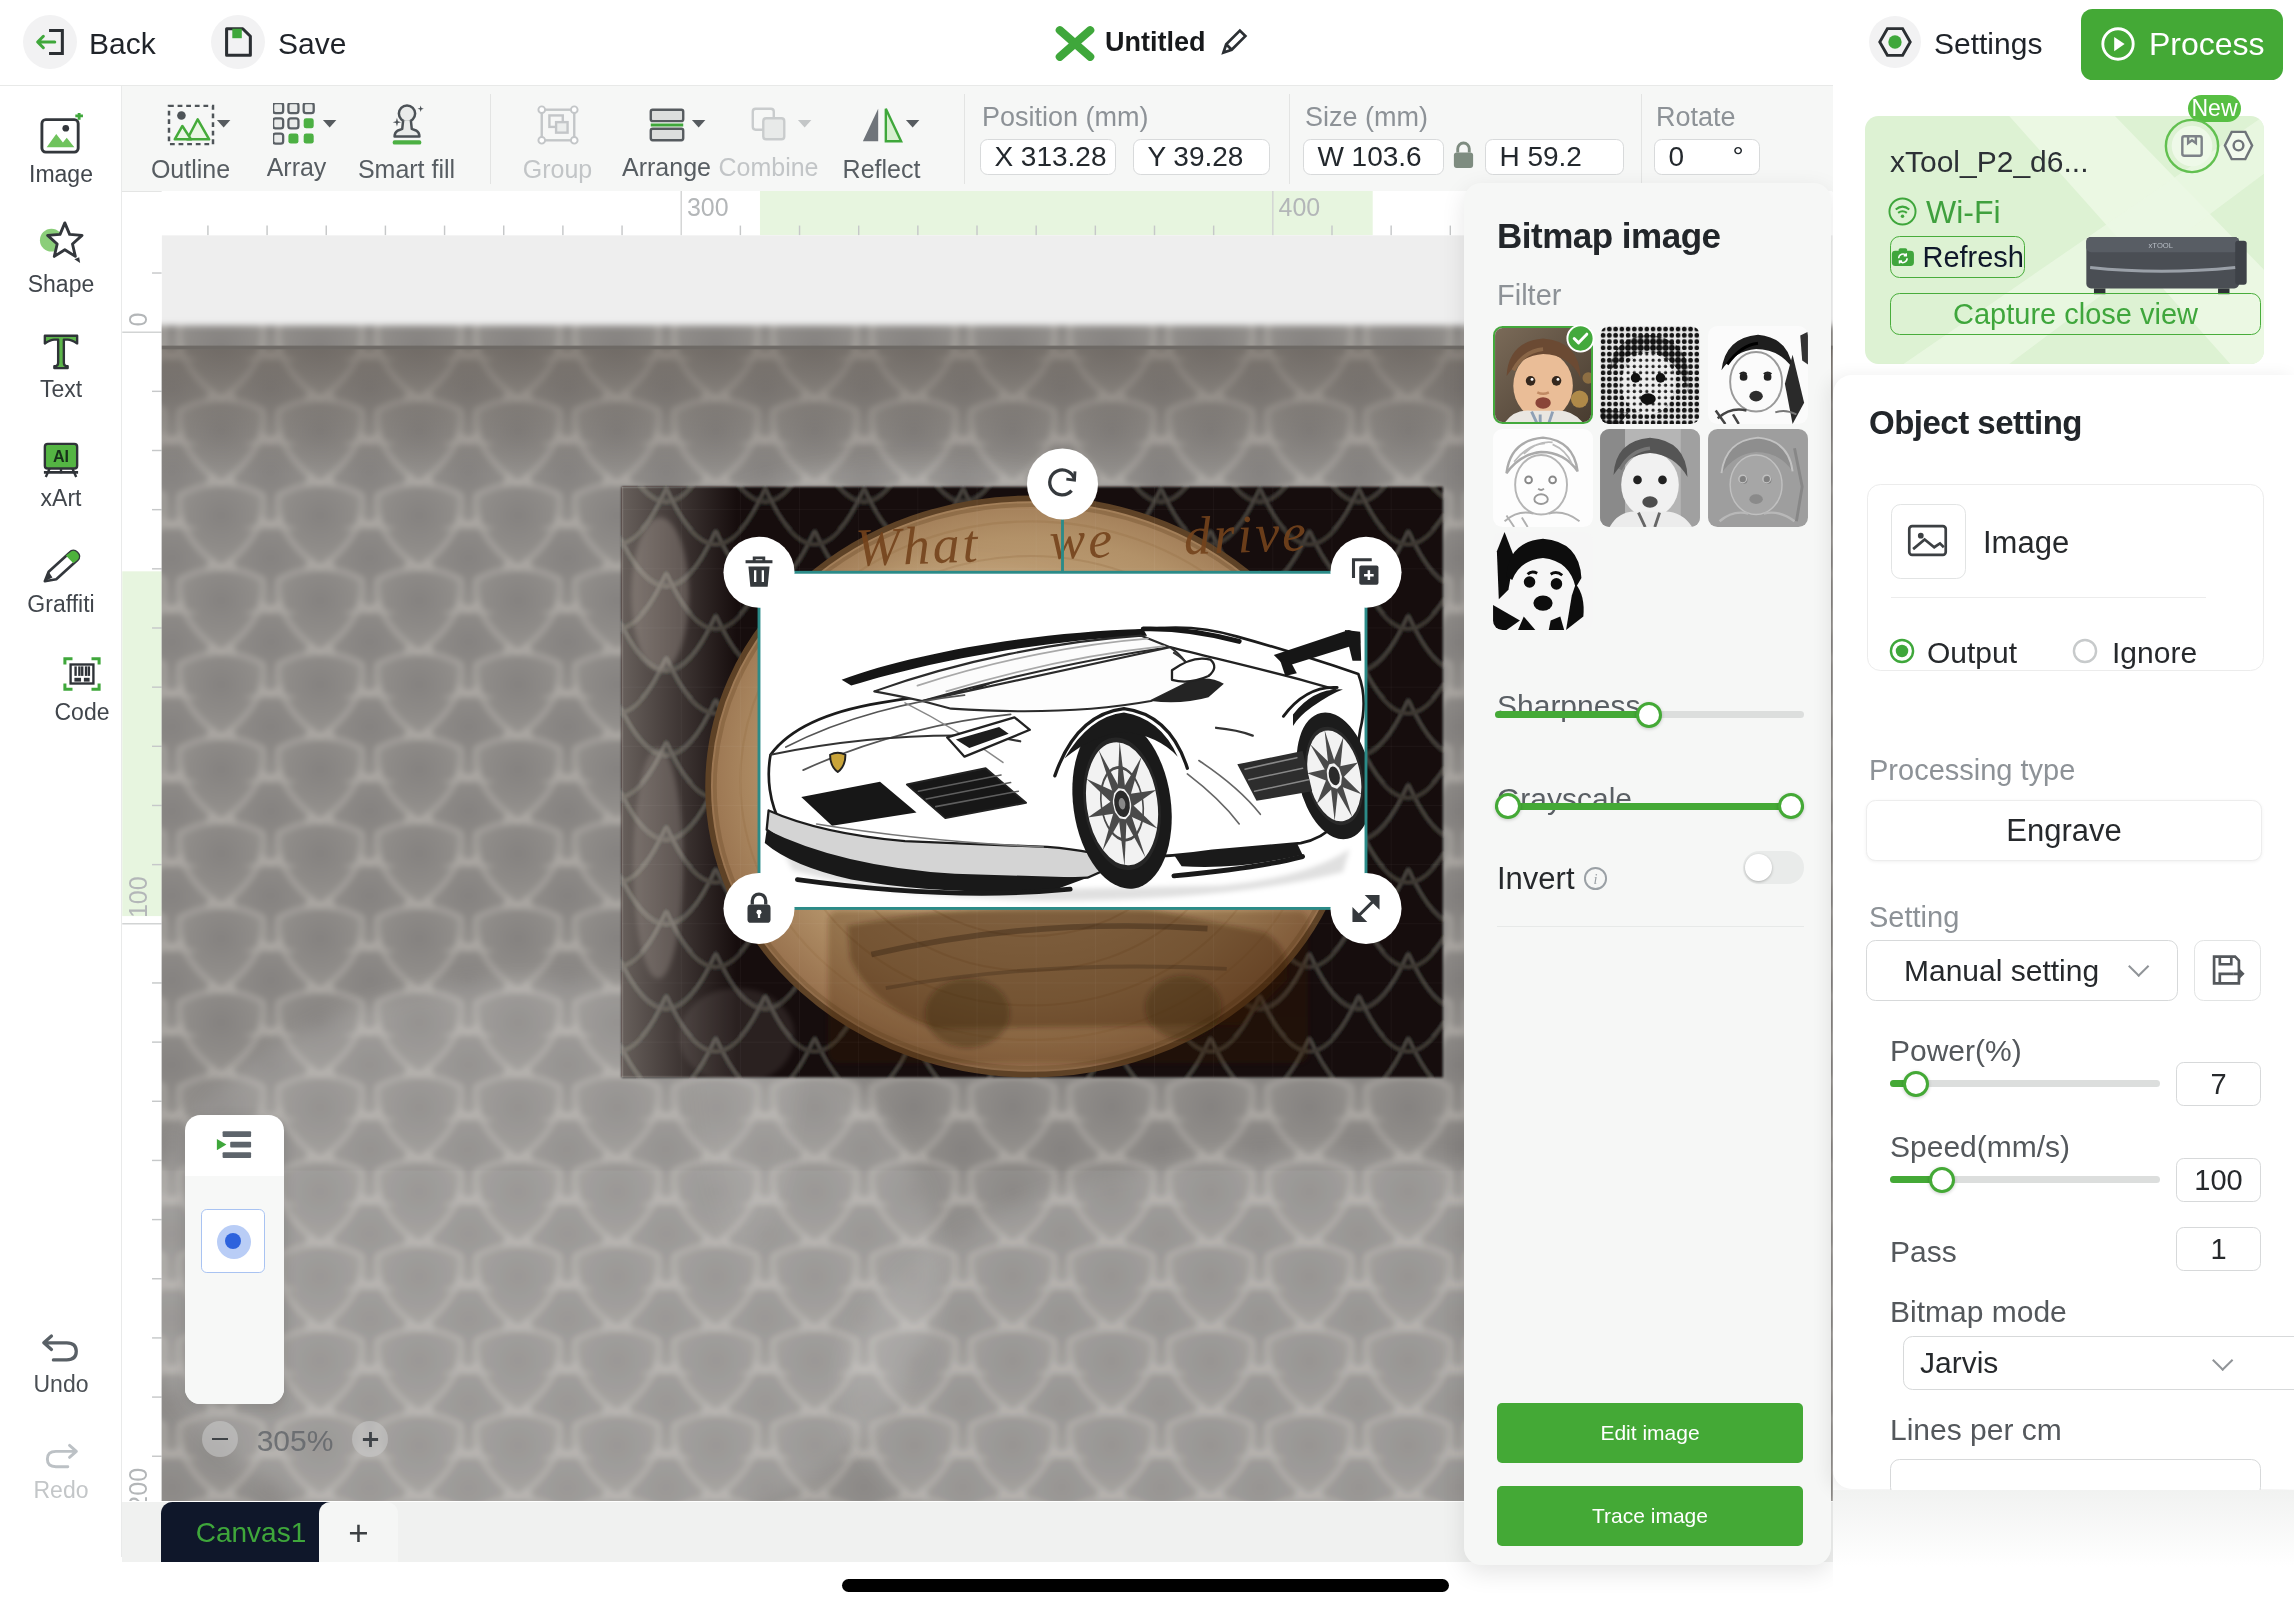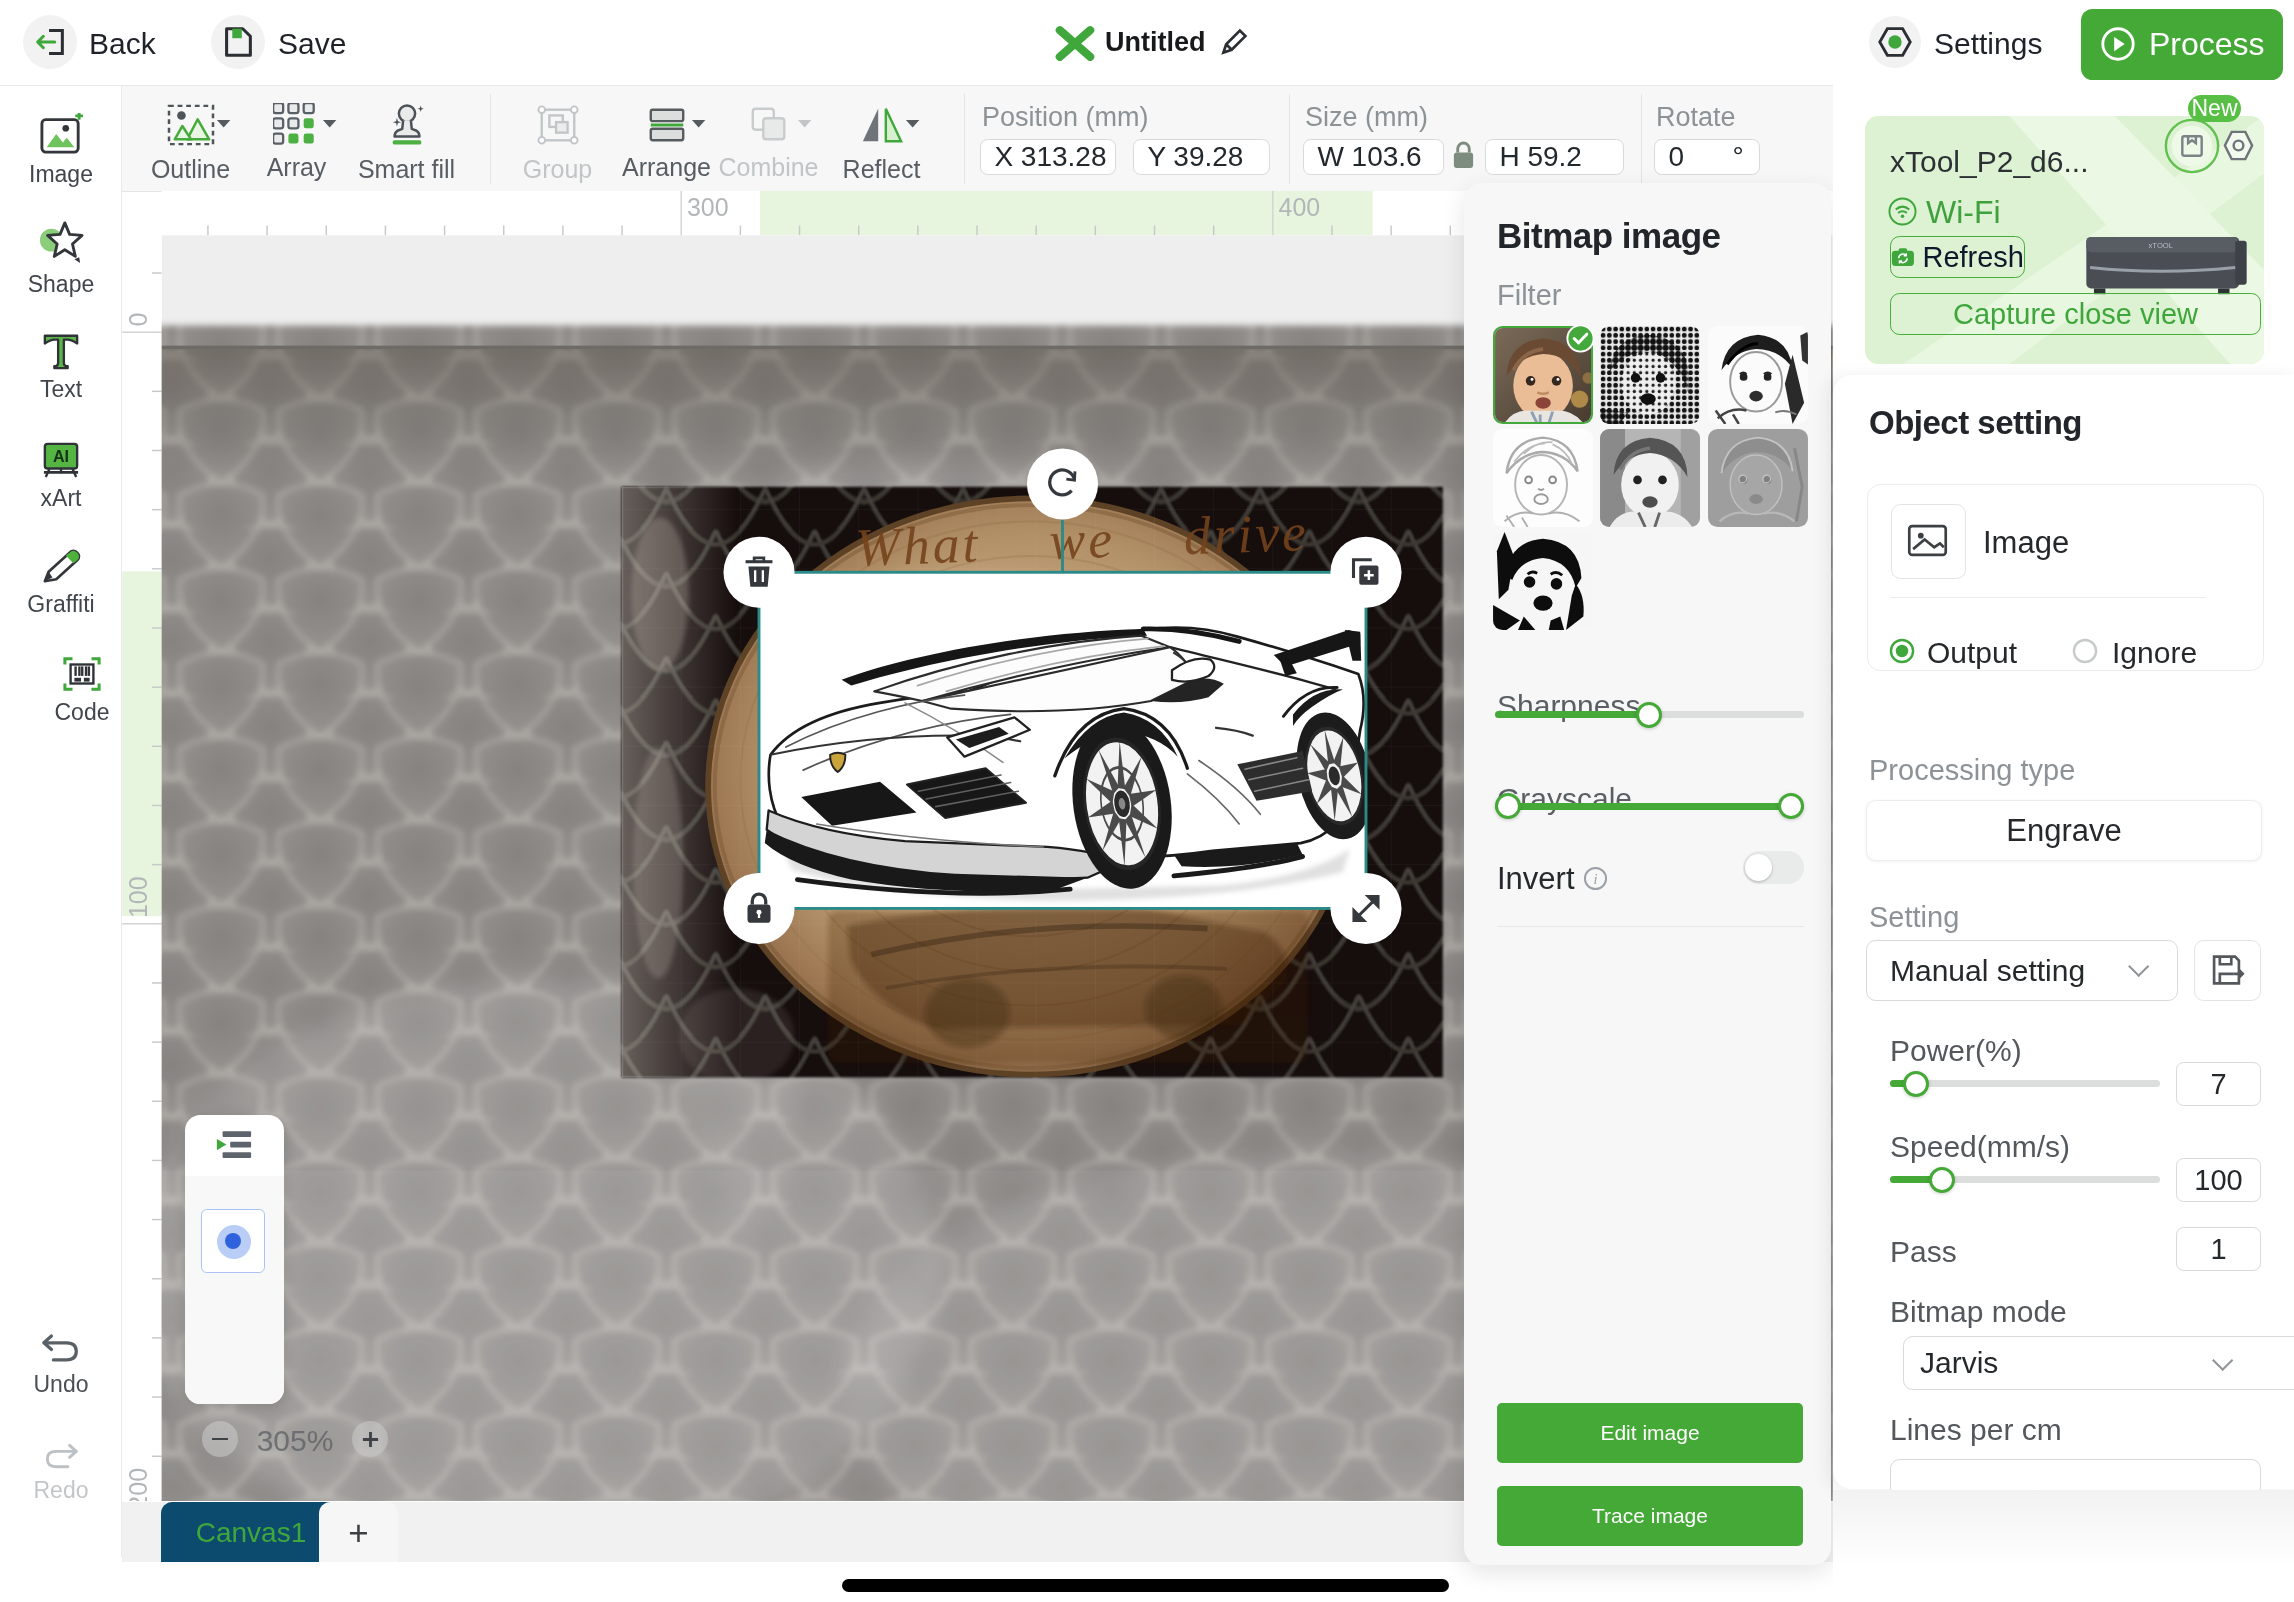--- a/index.html
+++ b/index.html
@@ -587,21 +587,21 @@
 <circle cx="0" cy="0" r="37" fill="#fff"></circle>
 <g stroke="#35393d" stroke-width="3.2" fill="#35393d">
           <path d="M-10,10 L10,-10" fill="none"></path>
           <path d="M2.5,-12.5 H12.5 V-2.5 Z"></path>
           <path d="M-2.5,12.5 H-12.5 V2.5 Z"></path>
         </g>
 </g>
 </g>
 </svg>
 <div id="tabbar" class="abs">
-<div class="abs" style="left:39px;top:0;width:180px;height:61px;background:#0c4a6e;border-radius:11.5px 11.5px 0 0;display:flex;align-items:center;justify-content:center;font-size:28px;color:#3fa73b;">Canvas1</div>
+<div class="abs" style="left:39px;top:0;width:180px;height:61px;background:#0f172a;border-radius:11.5px 11.5px 0 0;display:flex;align-items:center;justify-content:center;font-size:28px;color:#3fa73b;">Canvas1</div>
 <div class="abs" style="left:197px;top:0;width:79px;height:61px;background:#f5f6f5;border-radius:11.5px 11.5px 0 0;display:flex;align-items:center;justify-content:center;font-size:35px;color:#3c4043;">+</div>
 </div>
 <div class="abs" style="left:122px;top:1562px;width:1711px;height:40px;background:#fff;"></div>
 <div class="abs" style="left:0px;top:1557px;width:122px;height:45px;background:#fff;"></div>
 <div class="abs" style="left:185px;top:1115px;width:99px;height:289px;background:#fff;border-radius:15.4px;box-shadow:0 3.8px 13.4px rgba(0,0,0,0.13);overflow:hidden;">
 <svg class="abs" style="left:30px;top:14.4px;" width="38" height="35" viewBox="0 0 40 36">
       <rect x="8" y="2" width="30" height="6" rx="1" fill="#5d646b"></rect>
       <path d="M2,10 L12,16 L2,22 Z" fill="#3fa73b"></path>
       <rect x="16" y="13" width="22" height="6" rx="1" fill="#5d646b"></rect>
       <rect x="8" y="24" width="30" height="6" rx="1" fill="#5d646b"></rect>
@@ -817,21 +817,21 @@
         <circle cx="13.5" cy="13.5" r="6.5" fill="#3fa73b"></circle>
       </svg>
 <div class="abs" style="left:94px;top:261px;font-size:30px;color:#26292c;">Output</div>
 <svg class="abs" style="left:239px;top:263px;" width="26" height="26" viewBox="0 0 27 27">
         <circle cx="13.5" cy="13.5" r="11.5" fill="#fff" stroke="#c7cacb" stroke-width="2.5"></circle>
       </svg>
 <div class="abs" style="left:279px;top:261px;font-size:30px;color:#26292c;">Ignore</div>
 <div class="op-sec" style="top:379px;">Processing type</div>
 <div class="abs" style="left:33px;top:425px;width:396px;height:61px;background:#fff;border:1px solid #ededed;border-radius:9.6px;box-shadow:0 1px 3.8px rgba(0,0,0,0.06);display:flex;align-items:center;justify-content:center;font-size:31px;color:#26292c;">Engrave</div>
 <div class="op-sec" style="top:526px;">Setting</div>
-<div class="drop" style="left:33px;top:565px;width:312px;height:61px;padding-left:23px;">Manual setting</div>
+<div class="drop" style="left:33px;top:565px;width:312px;height:61px;padding-left:37px;">Manual setting</div>
 <div class="chev" style="left:298px;top:584px;"></div>
 <div class="abs" style="left:361px;top:565px;width:67px;height:61px;background:#fff;border:1.4px solid #e2e4e4;border-radius:9.6px;"><svg width="63" height="58" viewBox="0 0 66 60">
           <path d="M20,16 H42 L46,20 V44 H20 Z" fill="none" stroke="#54585c" stroke-width="2.8"></path>
           <path d="M26,16 v8 h12 v-8 M26,44 v-10 h14" fill="none" stroke="#54585c" stroke-width="2.8"></path>
           <path d="M40,34 h10 m-4,-4 l4,4 l-4,4" fill="none" stroke="#54585c" stroke-width="2.8"></path>
         </svg></div>
 <div class="op-lbl" style="top:659px;">Power(%)</div>
 <div class="slider-track" style="left:57px;top:705px;width:270px;"></div>
 <div class="slider-fill" style="left:57px;top:705px;width:27px;"></div>
 <div class="knob" style="left:70px;top:696px;"></div>

